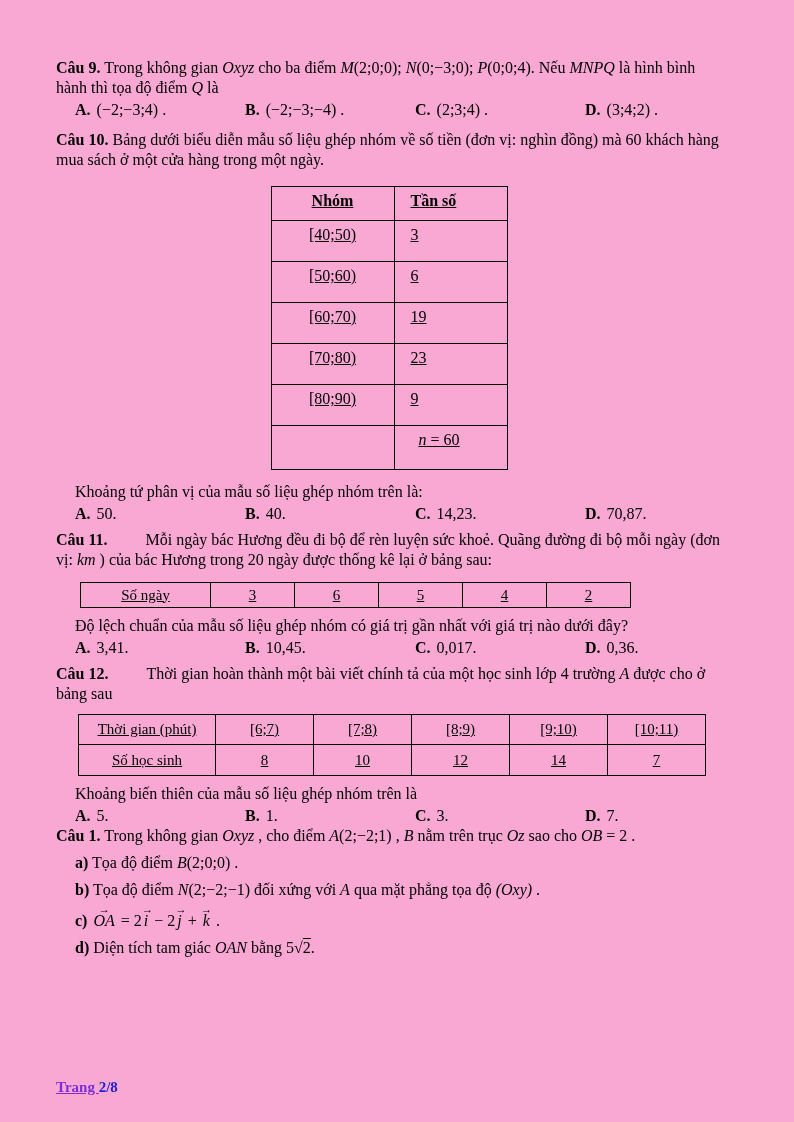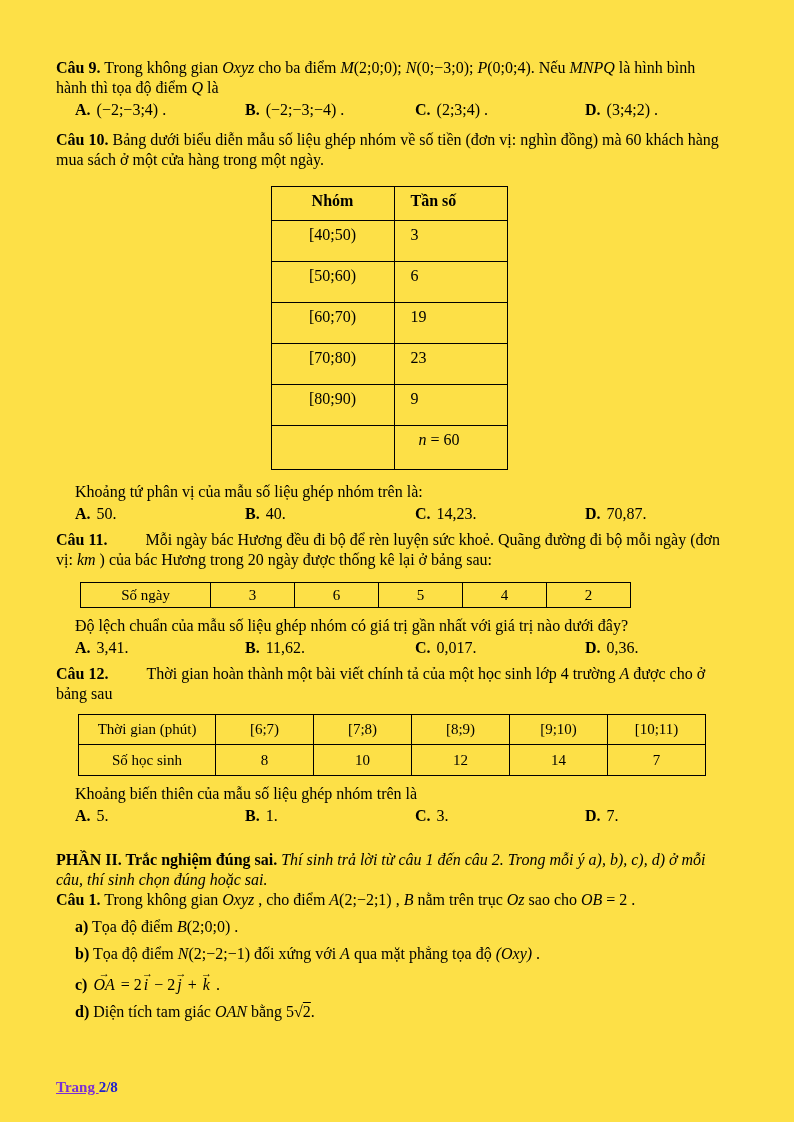--- a/index.html
+++ b/index.html
@@ -1,21 +1,21 @@
 <!DOCTYPE html>
 <html><head>
 <meta charset="utf-8">
 <style>
   * { margin:0; padding:0; box-sizing:border-box; }
   html,body { background:#888; }
   body { width:794px; margin:0 auto; }
   .page {
     position:relative;
     width:794px; height:1122px;
-    background:#fde047;
+    background:#f9a8d4;
     font-family:"Liberation Serif", serif;
     font-size:16px; color:#000;
     padding:58px 72px 0 56px;
     overflow:hidden;
   }
   .para { line-height:1.25; margin:0; }
   .b  { font-weight:bold; }
   .i  { font-style:italic; }
   .tab { margin-right:38px; }
   .ind { padding-left:19px; }
@@ -24,21 +24,21 @@
   .vec .arr {
     position:absolute; top:-0.66em; left:0; width:100%;
     text-align:center; font-size:0.70em; font-style:normal; line-height:1;
   }
   .opts {
     display:grid; grid-template-columns:170px 170px 170px auto;
     padding-left:19px; margin-top:2px; line-height:1.25;
   }
   .opt .ol { font-weight:bold; margin-right:6px; }
 
-  table { border-collapse:collapse; color:#000; }
+  table { border-collapse:collapse; color:#000;text-decoration:underline; }
   td { border:1.5px solid #000; }
 
   
   .t10 { margin:16px auto 12px auto; }
   .t10 td { vertical-align:top; padding-top:5px; }
   .t10 .c0 { width:123px; text-align:center; }
   .t10 .c1 { width:113px; text-align:left; padding-left:16px; }
   .t10 tr.hd td { height:34px; font-weight:bold; }
   .t10 tr.dr td { height:41px; }
   .t10 tr.tr td { height:44px; }
@@ -140,21 +140,21 @@
       <td class="hc">5</td>
       <td class="hc">4</td>
       <td class="hc">2</td>
     </tr>
   </tbody>
     </table>
 
   <p class="para ind">Độ lệch chuẩn của mẫu số liệu ghép nhóm có giá trị gần nhất với giá trị nào dưới đây?</p>
   <div class="opts">
     <span class="opt"><span class="ol">A.</span><span>3,41.</span></span>
-    <span class="opt"><span class="ol">B.</span><span>11,62.</span></span>
+    <span class="opt"><span class="ol">B.</span><span>10,45.</span></span>
     <span class="opt"><span class="ol">C.</span><span>0,017.</span></span>
     <span class="opt"><span class="ol">D.</span><span>0,36.</span></span>
   </div>
 
   <p class="para mt6"><span class="b tab">Câu 12.</span><span>Thời gian hoàn thành một bài viết chính tả của một học sinh lớp 4 trường </span><span class="i">A</span><span> được cho ở bảng sau</span></p>
 
   <table class="t12">
     <tbody>
         <tr class="hd">
       <td class="h0">Thời gian (phút)</td>
@@ -176,21 +176,20 @@
     </table>
 
   <p class="para ind">Khoảng biến thiên của mẫu số liệu ghép nhóm trên là</p>
   <div class="opts">
     <span class="opt"><span class="ol">A.</span><span>5.</span></span>
     <span class="opt"><span class="ol">B.</span><span>1.</span></span>
     <span class="opt"><span class="ol">C.</span><span>3.</span></span>
     <span class="opt"><span class="ol">D.</span><span>7.</span></span>
   </div>
 
-  <p class="para p2-header"><span class="b">PHẦN II. Trắc nghiệm đúng sai. </span><span class="i">Thí sinh trả lời từ câu 1 đến câu 2. Trong mỗi ý a), b), c), d) ở mỗi câu, thí sinh chọn đúng hoặc sai.</span></p>
   <p class="para"><span class="b">Câu 1.</span><span> Trong không gian </span><span class="i">Oxyz</span><span> , cho điểm </span><span class="i">A</span><span>(2;−2;1)</span><span> , </span><span class="i">B</span><span> nằm trên trục </span><span class="i">Oz</span><span> sao cho </span><span class="i">OB</span><span> = 2 .</span></p>
   <p class="para item"><span class="b">a)</span><span> Tọa độ điểm </span><span class="i">B</span><span>(2;0;0)</span><span> .</span></p>
   <p class="para item"><span class="b">b)</span><span> Tọa độ điểm </span><span class="i">N</span><span>(2;−2;−1)</span><span> đối xứng với </span><span class="i">A</span><span> qua mặt phẳng tọa độ </span><span class="i">(Oxy)</span><span> .</span></p>
   <p class="para item item-c"><span class="b">c)</span><span> </span><span class="vec"><span class="arr">→</span><span>OA</span></span><span> = 2</span><span class="vec"><span class="arr">→</span><span>i</span></span><span> − 2</span><span class="vec"><span class="arr">→</span><span>j</span></span><span> + </span><span class="vec"><span class="arr">→</span><span>k</span></span><span> .</span></p>
   <p class="para item"><span class="b">d)</span><span> Diện tích tam giác </span><span class="i">OAN</span><span> bằng 5</span><span>√</span><span class="ov">2</span><span>.</span></p>
 
   <div class="footer">
     <span class="f-label">Trang </span><span class="f-page">2/8</span>
   </div>
 

